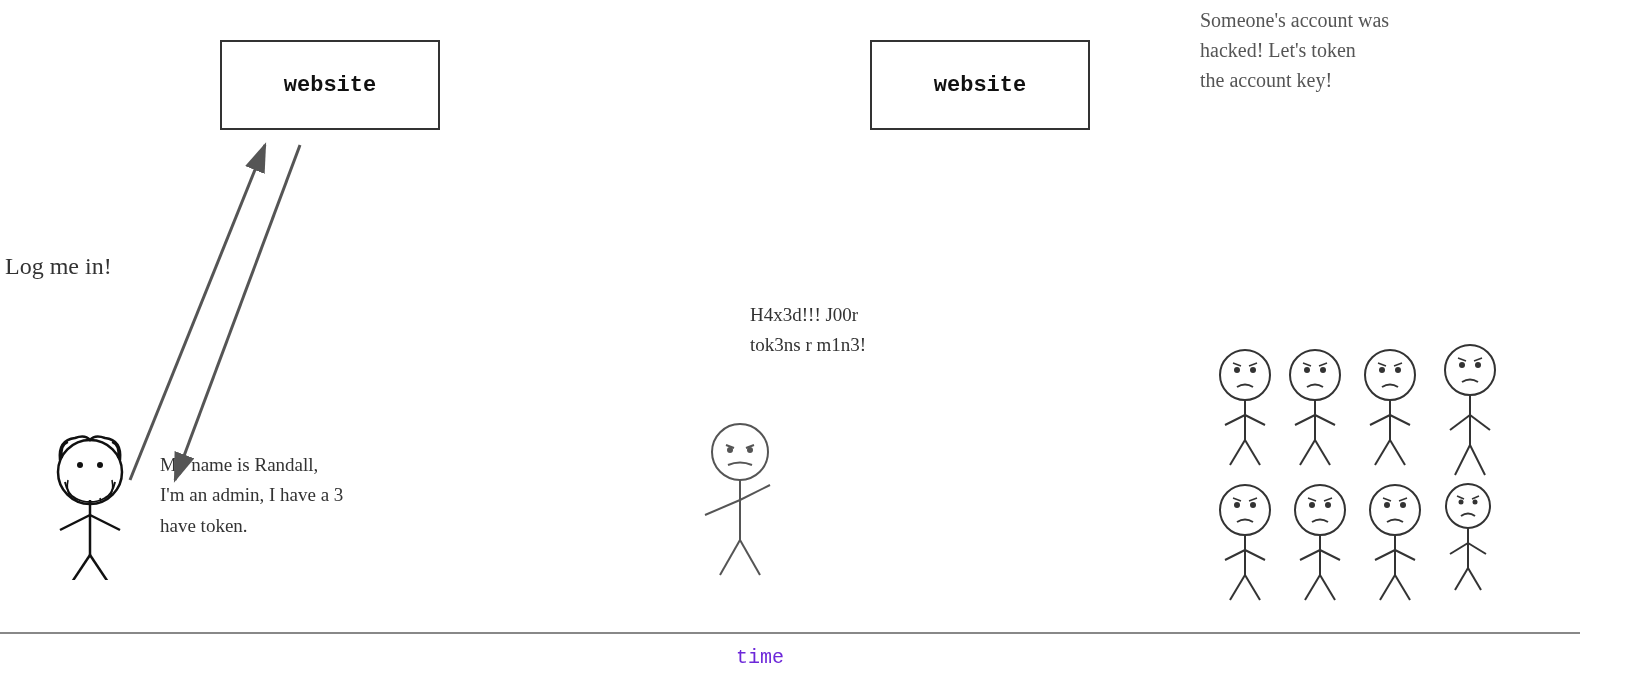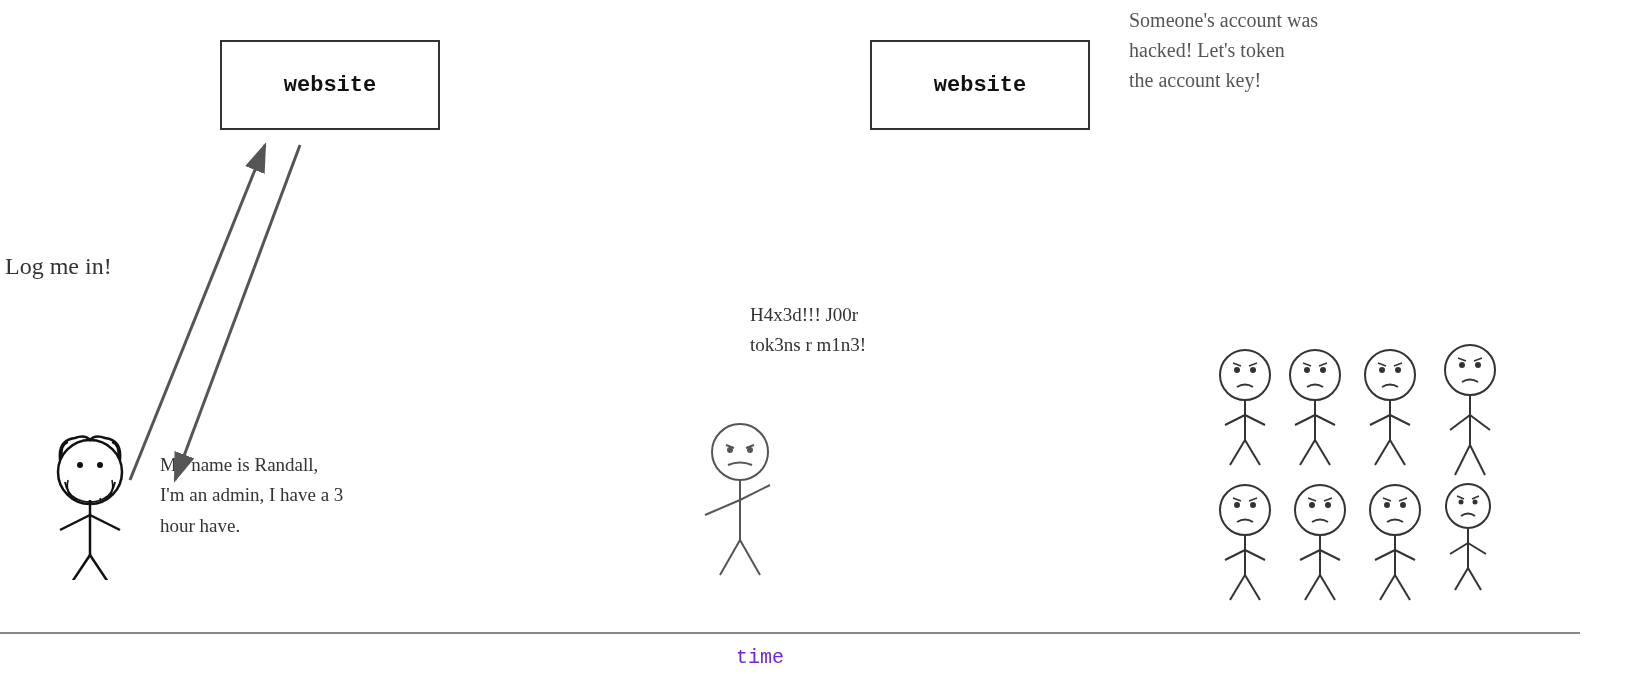--- a/index.html
+++ b/index.html
@@ -52,21 +52,21 @@
     
     .annotation {
       position: absolute;
       font-size: 18px;
       color: #222;
       line-height: 1.5;
     }
 
     .hack-annotation {
       top: 5px;
-      left: 1129px;
+      left: 1200px;
       font-size: 20px;
       color: #555;
       line-height: 1.5;
     }
 
     .log-me-in {
       top: 248px;
       left: 5px;
       font-size: 24px;
       color: #333;
@@ -157,21 +157,21 @@
     <span>the account key!</span>
   </div>
 
   <div class="log-me-in annotation">
     <span>Log me in!</span>
   </div>
 
   <div class="my-name annotation">
     <span>My name is Randall,</span><br>
     <span>I'm an admin, I have a 3</span><br>
-    <span>hour have.</span>
+    <span>have token.</span>
   </div>
 
   <div class="hacked-text annotation">
     <span>H4x3d!!! J00r</span><br>
     <span>tok3ns r m1n3!</span>
   </div>
 
   <svg class="arrows-svg">
 
     <defs>

